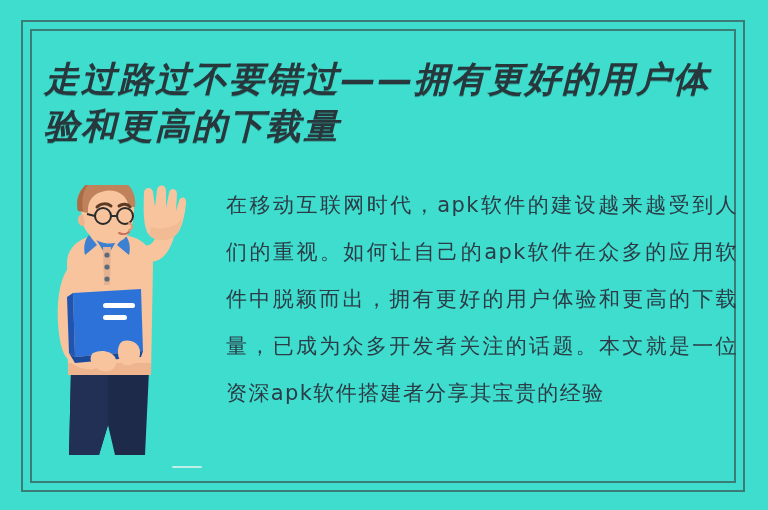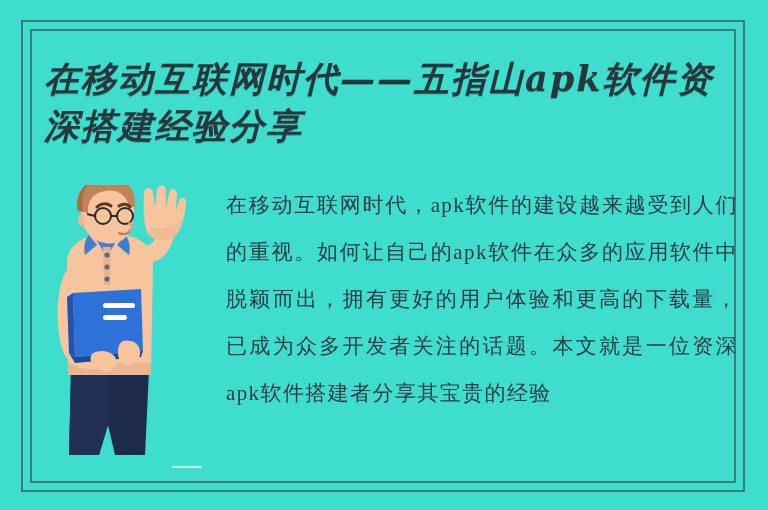--- a/index.html
+++ b/index.html
@@ -28,41 +28,41 @@
     font-weight:bold;font-style:italic;
     font-size:35px;line-height:47px;letter-spacing:2px;
     text-shadow:0 1px 0 rgba(0,0,0,.25);
     white-space:pre-wrap;
   }
   
   .body-text{
     position:absolute;left:226px;top:182px;width:512px;
     color:#2B3C46;
     font-size:21px;line-height:47px;letter-spacing:1.4px;
-    text-align:justify;text-align-last:left;font-family:Liberation Serif, serif;
+    text-align:justify;text-align-last:left;
   }
   
   .illustration{
     position:absolute;left:45px;top:185px;width:175px;height:295px;
   }
   .illustration svg{display:block;width:175px;height:295px;}
   .ground-line{
     position:absolute;left:172px;top:466px;width:30px;height:2px;
     background:#BFEFE8;border-radius:1px;
   }
 </style>
 </head>
 <body>
 
 <div class="card">
 
   <div class="frame-outer"></div>
   <div class="frame-inner"></div>
 
-  <div class="title">在移动互联网时代——五指山apk软件资深搭建经验分享</div>
+  <div class="title">走过路过不要错过——拥有更好的用户体验和更高的下载量</div>
 
   <div class="body-text">在移动互联网时代，apk软件的建设越来越受到人们的重视。如何让自己的apk软件在众多的应用软件中脱颖而出，拥有更好的用户体验和更高的下载量，已成为众多开发者关注的话题。本文就是一位资深apk软件搭建者分享其宝贵的经验</div>
 
   <div class="illustration">
     <svg viewBox="0 0 175 295" xmlns="http://www.w3.org/2000/svg">
 
       <path d="M26 186 L104 186 L100 270 L70 270 L63 240 L54 270 L24 270 Z" fill="#1E2A4A"></path>
       <path d="M63 240 L54 270 L24 270 L26 186 L63 186 Z" fill="#223055"></path>
 
       <path d="M22 78 C22 62 35 52 52 50 L78 50 C96 52 108 62 108 80 L106 190 L23 190 Z" fill="#F7C49E"></path>

